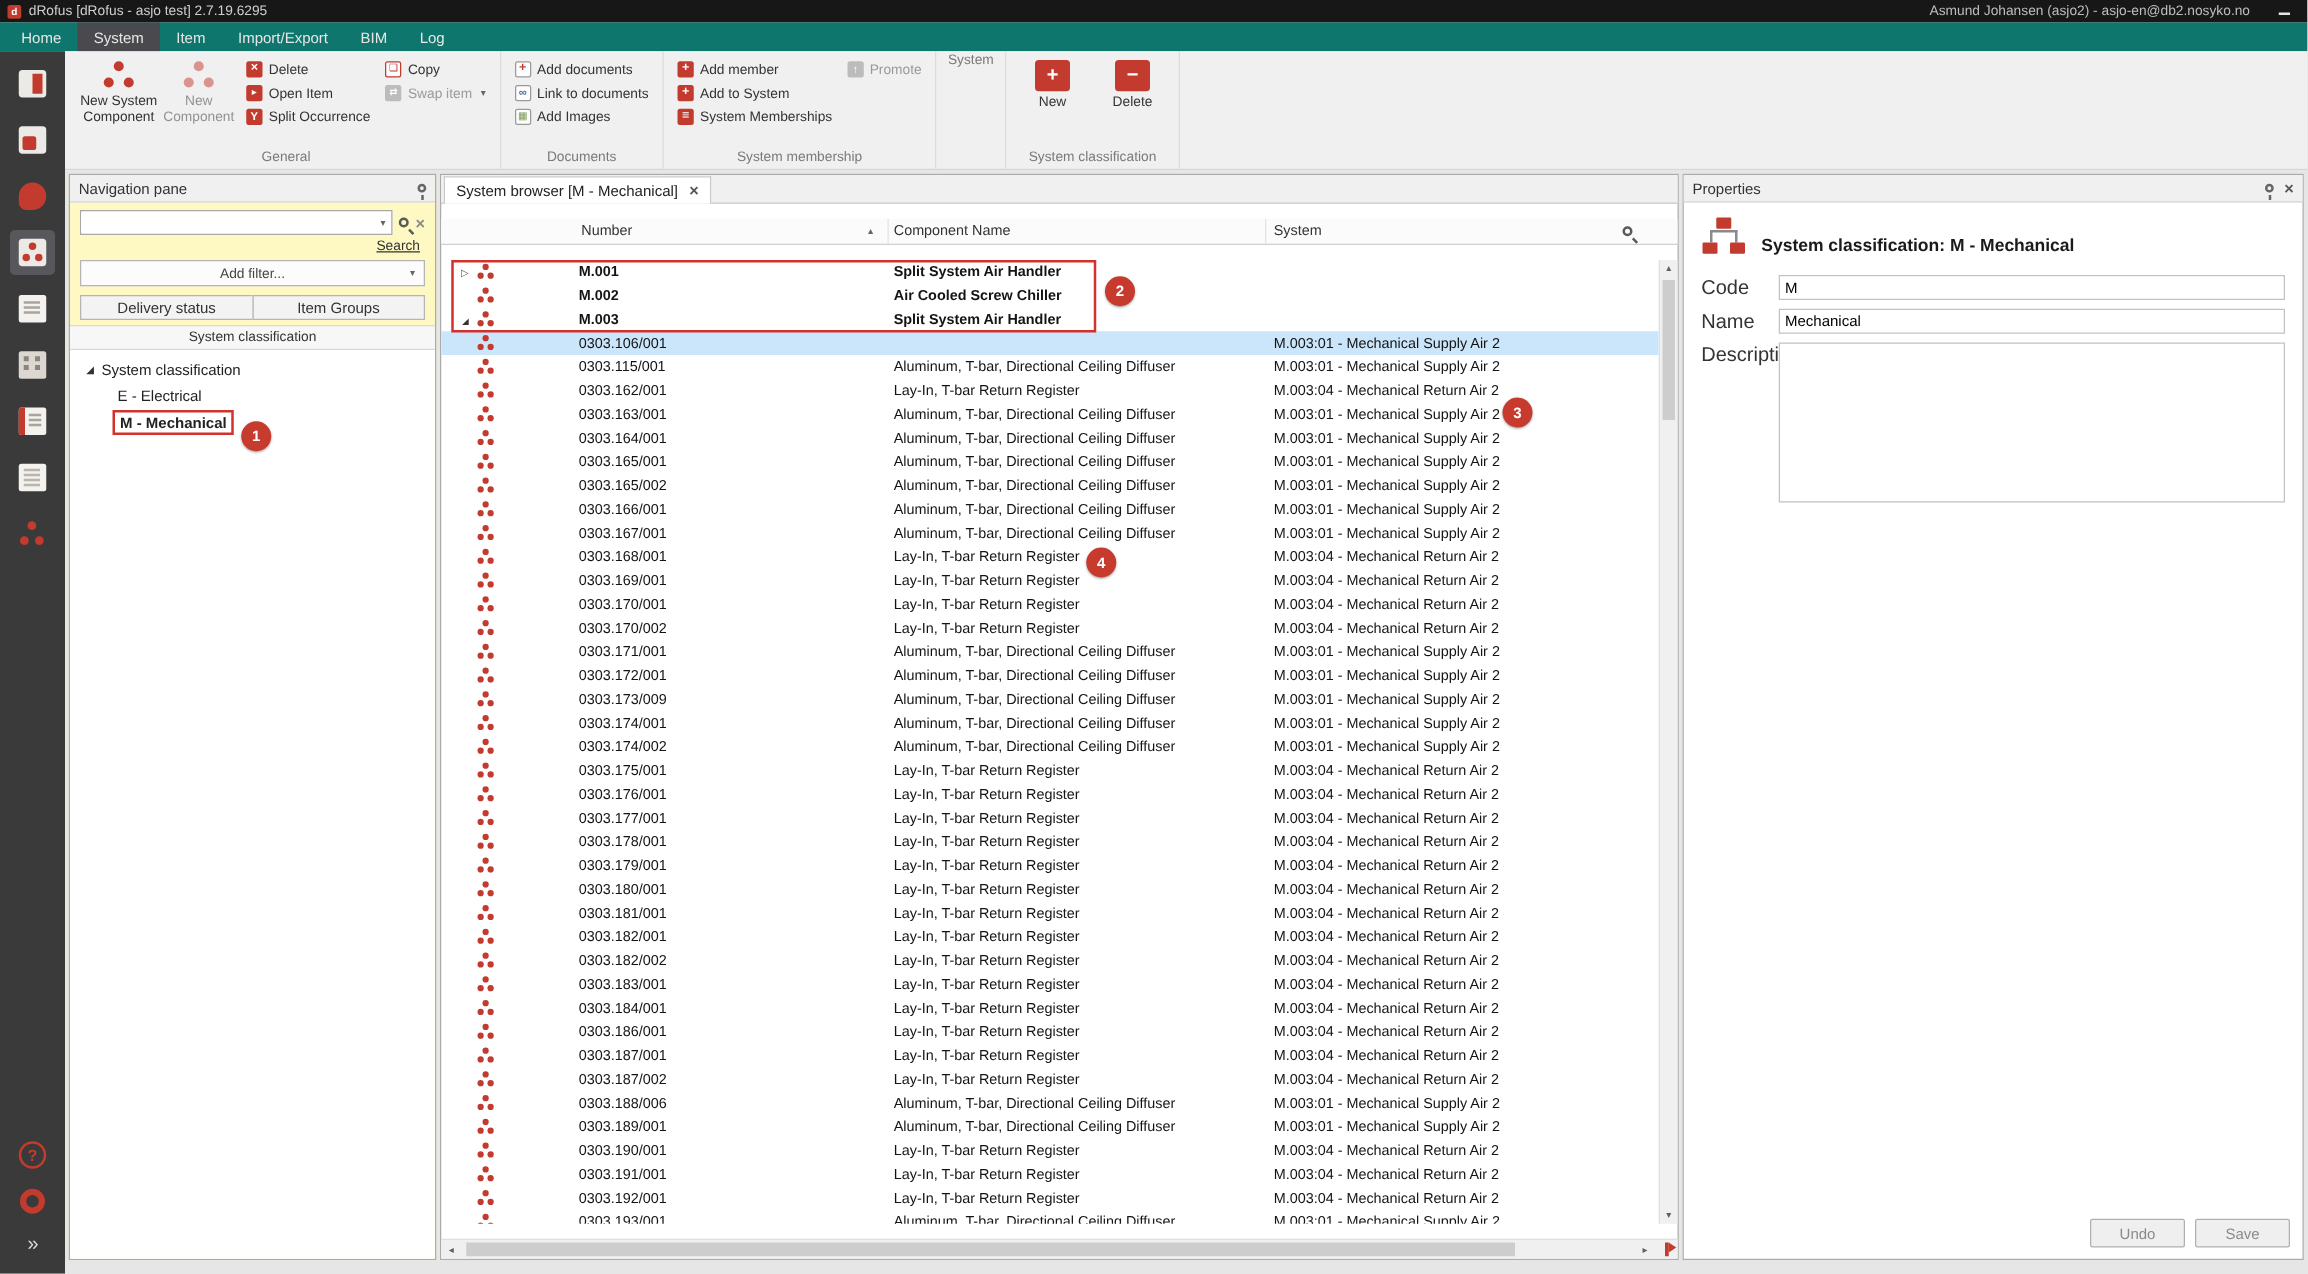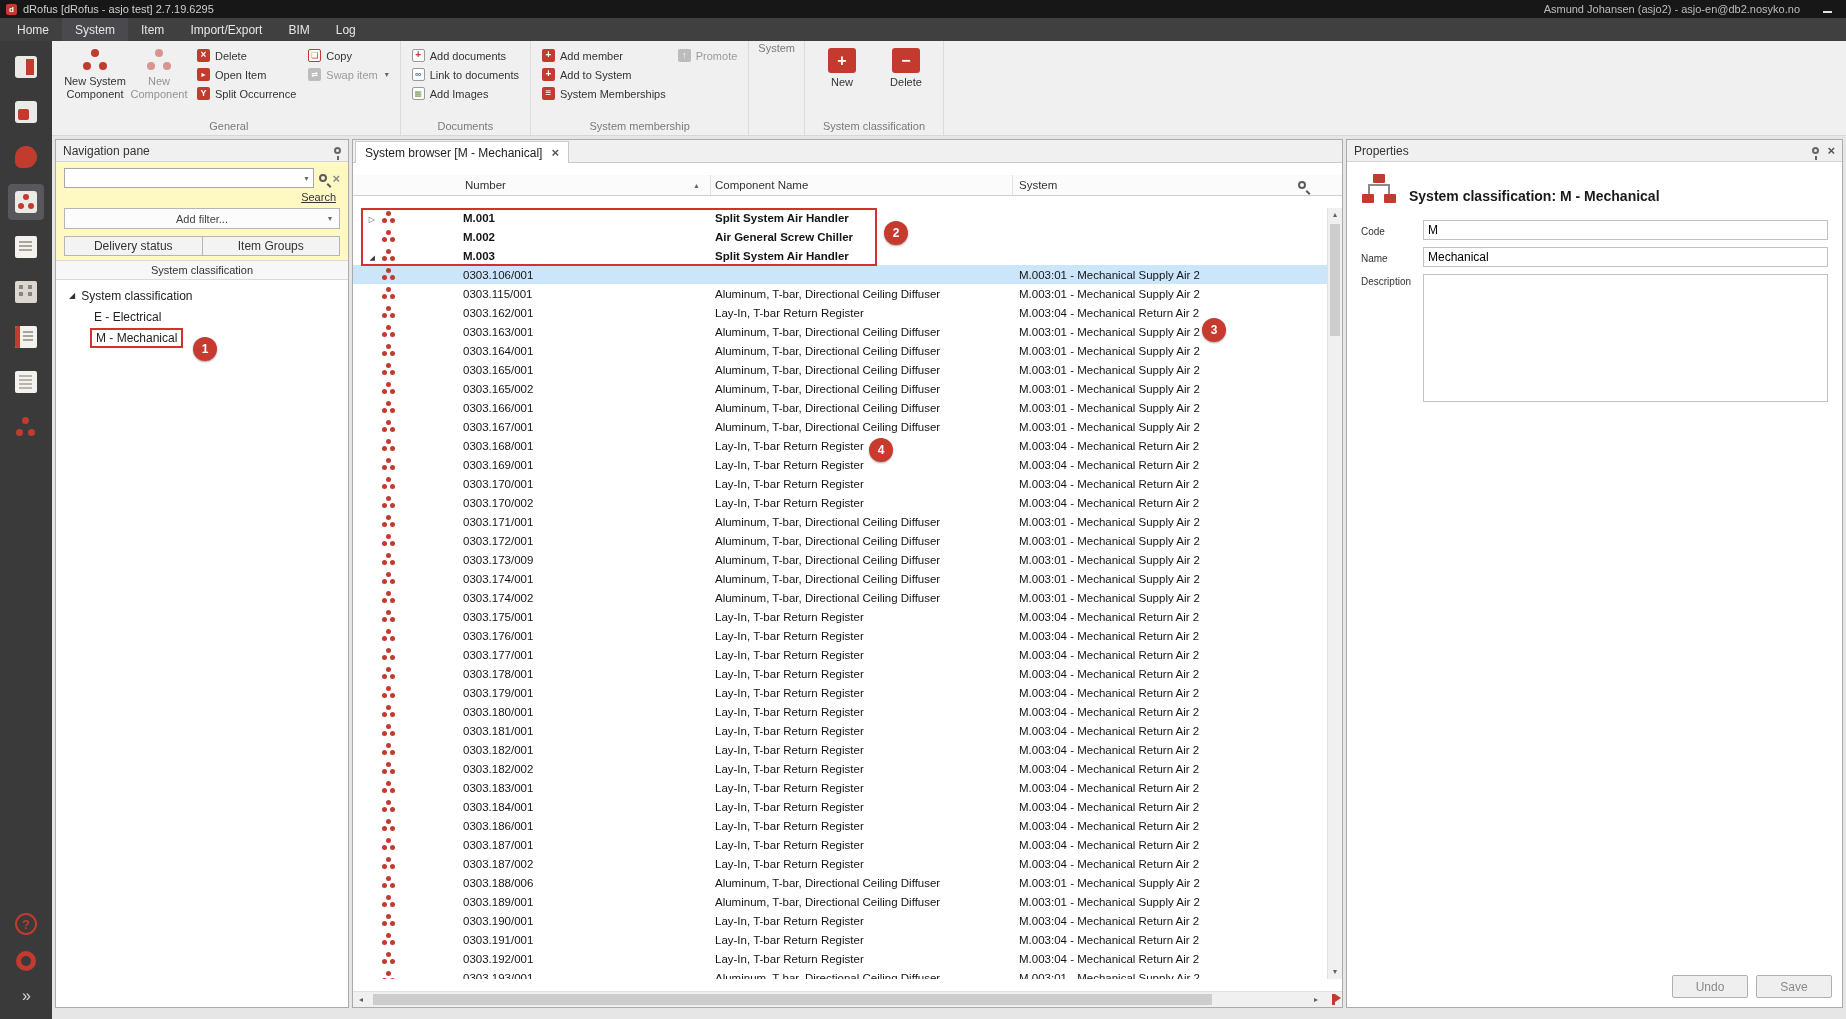--- a/index.html
+++ b/index.html
@@ -15,21 +15,21 @@
     padding:0 6px; font-size:11px; }
   .app-logo { width:11px; height:11px; background:#c23b2e; border-radius:2px; color:#fff;
     font-size:8px; line-height:11px; text-align:center; font-weight:bold; }
   .titlebar .title { margin-left:6px; white-space:nowrap; }
   .titlebar .spacer { flex:1; }
   .titlebar .user { color:#bdbdbd; margin-right:14px; white-space:nowrap; }
   .min-btn { width:26px; text-align:center; color:#e4e4e4; font-weight:bold; }
   .min-glyph { display:inline-block; width:9px; height:2px; background:#e4e4e4; }
 
   
-  .menubar { height:23px; background:#404040; display:flex; align-items:stretch; padding-left:4px; }
+  .menubar { height:23px; background:#0f766e; display:flex; align-items:stretch; padding-left:4px; }
   .menu-tab { color:#e6e6e6; padding:0 13px; display:flex; align-items:center; font-size:12px; }
   .menu-tab.active { background:#4a4a4e; }
 
   
   .app-row { display:flex; height:978px; }
 
   
   .icon-strip { width:52px; background:#3a3a3a; display:flex; flex-direction:column; align-items:center;
     padding-top:8px; gap:9px; flex:none; }
   .micon { width:36px; height:36px; display:flex; align-items:center; justify-content:center; border-radius:4px; flex:none; }
@@ -132,21 +132,21 @@
     justify-content:center; font-size:12px; color:#333; }
   .nav-tab + .nav-tab { margin-left:-1px; }
   .section-header { height:20px; margin-top:4px; background:#f7f7f7; border-top:1px solid #d9d9d9; border-bottom:1px solid #d9d9d9;
     display:flex; align-items:center; justify-content:center; font-size:11px; color:#333; }
   .tree { flex:1; background:#fff; padding-top:5px; position:relative; }
   .tree-row { height:21px; display:flex; align-items:center; font-size:12px; color:#222; }
   .tree-root { padding-left:13px; gap:6px; }
   .tree-exp { font-size:8px; color:#333; }
   .tree-child { padding-left:34px; }
   .tree-child .lbl { padding:1px 4px; }
-  .tree-child .lbl.hl { font-weight:normal; border:2px solid #d2312d; }
+  .tree-child .lbl.hl { font-weight:bold; border:2px solid #d2312d; }
   .badge { position:absolute; width:24px; height:24px; border-radius:50%; background:#c63b2d;
     box-shadow:0 1px 2px rgba(0,0,0,.35); color:#fff; font-weight:bold; font-size:12px;
     display:flex; align-items:center; justify-content:center; z-index:6; }
   .badge.b1 { left:137px; top:197px; }
 
   
   .main-pane { flex:1; min-width:0;gap:12px; }
   .tab-strip { height:23px; background:#f0f0f0; border-bottom:1px solid #c9c9c9; display:flex; align-items:flex-end;
     padding-left:2px; flex:none; }
   .tab { background:#fff; border:1px solid #c9c9c9; border-bottom:none; height:22px; margin-bottom:-1px;
@@ -200,21 +200,21 @@
   .orgchart{position:relative;width:36px;height:30px;flex:none}
   .orgchart::before{content:"";position:absolute;top:10px;left:7px;right:7px;height:8px;
     border-left:2px solid #8a8a8a;border-right:2px solid #8a8a8a;border-top:2px solid #8a8a8a}
   .orgchart i{position:absolute;width:12px;height:9px;background:#c23b2e;border-radius:1px}
   .orgchart i.t{top:0;left:12px}
   .orgchart i.l{bottom:1px;left:1px}
   .orgchart i.r{bottom:1px;right:1px}
   .props-heading { font-size:14px; font-weight:bold; color:#1a1a1a; }
   .field-row { display:flex; align-items:center; margin-bottom:7px; }
   .field-row.top { align-items:flex-start; }
-  .field-label { width:62px; font-size:10px; color:#333; flex:none; padding-top:2px; }
+  .field-label { width:62px; font-size:16px; color:#333; flex:none; padding-top:2px; }
   .field-input { flex:1; height:20px; border:1px solid #c2c2c2; background:#fff; font-size:12px; padding:0 4px;
     outline:none; font-family:"Liberation Sans","DejaVu Sans",sans-serif; }
   .field-textarea { flex:1; height:128px; border:1px solid #c2c2c2; background:#fff; resize:none; outline:none;
     font-size:12px; padding:3px 4px; font-family:"Liberation Sans","DejaVu Sans",sans-serif; }
   .props-footer { display:flex; justify-content:flex-end; gap:8px; padding:8px 10px 9px 10px; flex:none; }
   .btn { width:76px; height:23px; background:#efefef; border:1px solid #b0b0b0; border-radius:2px;
     color:#8a8a8a; font-size:12px; display:flex; align-items:center; justify-content:center; }
 </style>
 </head>
 <body>
@@ -502,21 +502,21 @@
                 <span class="c-name">Split System Air Handler</span>
                 <span class="c-sys"></span>
               </div>
 
               <div class="row sys">
                 <span class="c-exp"></span>
                 <span class="c-icon">
                   <i class="cluster"></i>
                 </span>
                 <span class="c-num">M.002</span>
-                <span class="c-name">Air General Screw Chiller</span>
+                <span class="c-name">Air Cooled Screw Chiller</span>
                 <span class="c-sys"></span>
               </div>
 
               <div class="row sys">
                 <span class="c-exp ex"></span>
                 <span class="c-icon">
                   <i class="cluster"></i>
                 </span>
                 <span class="c-num">M.003</span>
                 <span class="c-name">Split System Air Handler</span>

